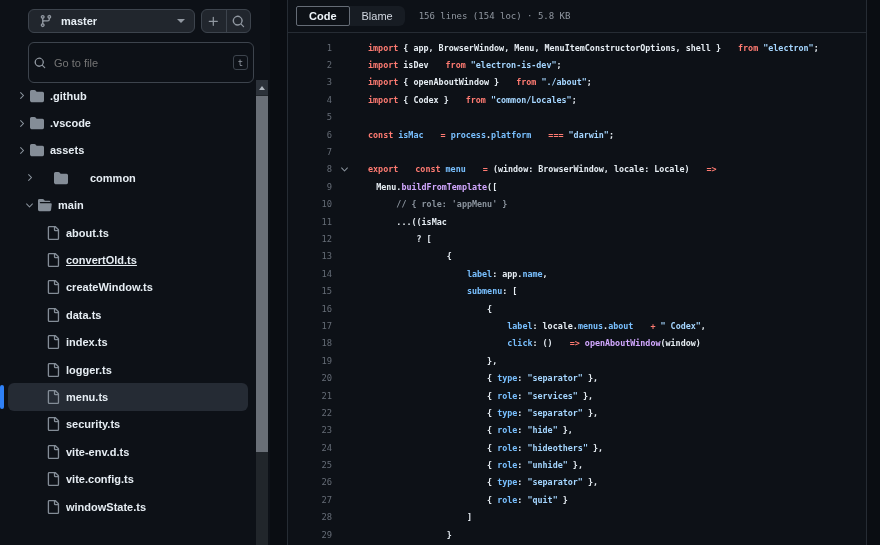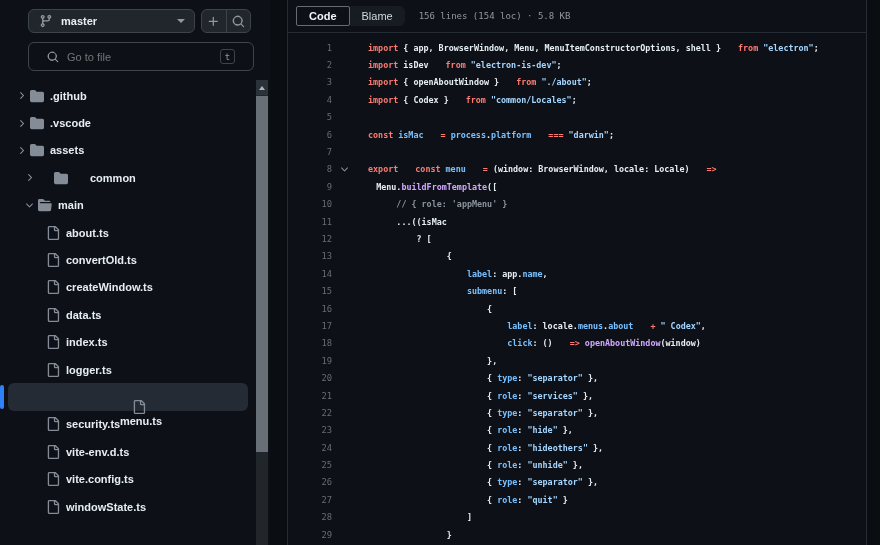--- a/index.html
+++ b/index.html
@@ -18,23 +18,23 @@
   }
   .branch-label { flex:1; color:#e6edf3; font-size:11px; font-weight:700; }
   .caret { width:0; height:0; border-left:4px solid transparent; border-right:4px solid transparent; border-top:4px solid #9198a1; }
   .icon-group {
     position:absolute; left:201px; top:9px; width:50px; height:24px;
     background:#21262d; border:1px solid #3d444d; border-radius:6px; display:flex;
   }
   .icon-group .half { flex:1; display:flex; align-items:center; justify-content:center; cursor:pointer; }
   .icon-group .half + .half { border-left:1px solid #3d444d; }
   .gotofile {
-    position:absolute; left:28px; top:42px; width:226px; height:29px;
+    position:absolute; left:28px; top:42px; width:226px; height:41px;
     border:1px solid #3d444d; border-radius:6px; background:#0d1117;
-    display:flex; align-items:center; padding:0 18px; gap:6px;
+    display:flex; align-items:center; padding:0 5px; gap:6px;
   }
   .gotofile input {
     flex:1; min-width:0; background:transparent; border:none; outline:none;
     color:#9198a1; font-size:11px; font-family:"Liberation Sans", sans-serif;
   }
   .key-badge {
     width:15px; height:15px; border:1px solid #3d444d; border-radius:3px;
     color:#9198a1; font-size:9px; font-family:"DejaVu Sans Mono", monospace;
     display:flex; align-items:center; justify-content:center; flex:none;
   }
@@ -184,21 +184,21 @@
       </div>
       <div class="tree-row" style="padding-left: 21px;">
         <span class="tw"></span>
         <span class="tw">
           <svg width="14" height="14" viewBox="0 0 16 16" fill="#848d97">
             <path d="M2 1.75C2 .784 2.784 0 3.75 0h6.586c.464 0 .909.184 1.237.513l2.914 2.914c.329.328.513.773.513 1.237v9.586A1.75 1.75 0 0 1 13.25 16h-9.5A1.75 1.75 0 0 1 2 14.25Zm1.75-.25a.25.25 0 0 0-.25.25v12.5c0 .138.112.25.25.25h9.5a.25.25 0 0 0 .25-.25V6h-2.75A1.75 1.75 0 0 1 9 4.25V1.5Zm6.75.062V4.25c0 .138.112.25.25.25h2.688l-.011-.013-2.914-2.914Z"></path>
           </svg>
         </span>
         <span class="tree-label">about.ts</span>
       </div>
-      <div class="tree-row" style="padding-left: 21px;">
+      <div class="tree-row" style="padding-left: 21px; text-decoration: underline;">
         <span class="tw"></span>
         <span class="tw">
           <svg width="14" height="14" viewBox="0 0 16 16" fill="#848d97">
             <path d="M2 1.75C2 .784 2.784 0 3.75 0h6.586c.464 0 .909.184 1.237.513l2.914 2.914c.329.328.513.773.513 1.237v9.586A1.75 1.75 0 0 1 13.25 16h-9.5A1.75 1.75 0 0 1 2 14.25Zm1.75-.25a.25.25 0 0 0-.25.25v12.5c0 .138.112.25.25.25h9.5a.25.25 0 0 0 .25-.25V6h-2.75A1.75 1.75 0 0 1 9 4.25V1.5Zm6.75.062V4.25c0 .138.112.25.25.25h2.688l-.011-.013-2.914-2.914Z"></path>
           </svg>
         </span>
         <span class="tree-label">convertOld.ts</span>
       </div>
       <div class="tree-row" style="padding-left: 21px;">
         <span class="tw"></span>
@@ -229,21 +229,21 @@
       </div>
       <div class="tree-row" style="padding-left: 21px;">
         <span class="tw"></span>
         <span class="tw">
           <svg width="14" height="14" viewBox="0 0 16 16" fill="#848d97">
             <path d="M2 1.75C2 .784 2.784 0 3.75 0h6.586c.464 0 .909.184 1.237.513l2.914 2.914c.329.328.513.773.513 1.237v9.586A1.75 1.75 0 0 1 13.25 16h-9.5A1.75 1.75 0 0 1 2 14.25Zm1.75-.25a.25.25 0 0 0-.25.25v12.5c0 .138.112.25.25.25h9.5a.25.25 0 0 0 .25-.25V6h-2.75A1.75 1.75 0 0 1 9 4.25V1.5Zm6.75.062V4.25c0 .138.112.25.25.25h2.688l-.011-.013-2.914-2.914Z"></path>
           </svg>
         </span>
         <span class="tree-label">logger.ts</span>
       </div>
-      <div class="tree-row selected" style="padding-left: 21px; flex-direction: column;">
+      <div class="tree-row selected" style="padding-left: 21px;">
         <span class="accent-bar"></span>
         <span class="tw"></span>
         <span class="tw">
           <svg width="14" height="14" viewBox="0 0 16 16" fill="#848d97">
             <path d="M2 1.75C2 .784 2.784 0 3.75 0h6.586c.464 0 .909.184 1.237.513l2.914 2.914c.329.328.513.773.513 1.237v9.586A1.75 1.75 0 0 1 13.25 16h-9.5A1.75 1.75 0 0 1 2 14.25Zm1.75-.25a.25.25 0 0 0-.25.25v12.5c0 .138.112.25.25.25h9.5a.25.25 0 0 0 .25-.25V6h-2.75A1.75 1.75 0 0 1 9 4.25V1.5Zm6.75.062V4.25c0 .138.112.25.25.25h2.688l-.011-.013-2.914-2.914Z"></path>
           </svg>
         </span>
         <span class="tree-label">menu.ts</span>
       </div>
       <div class="tree-row" style="padding-left: 21px;">

